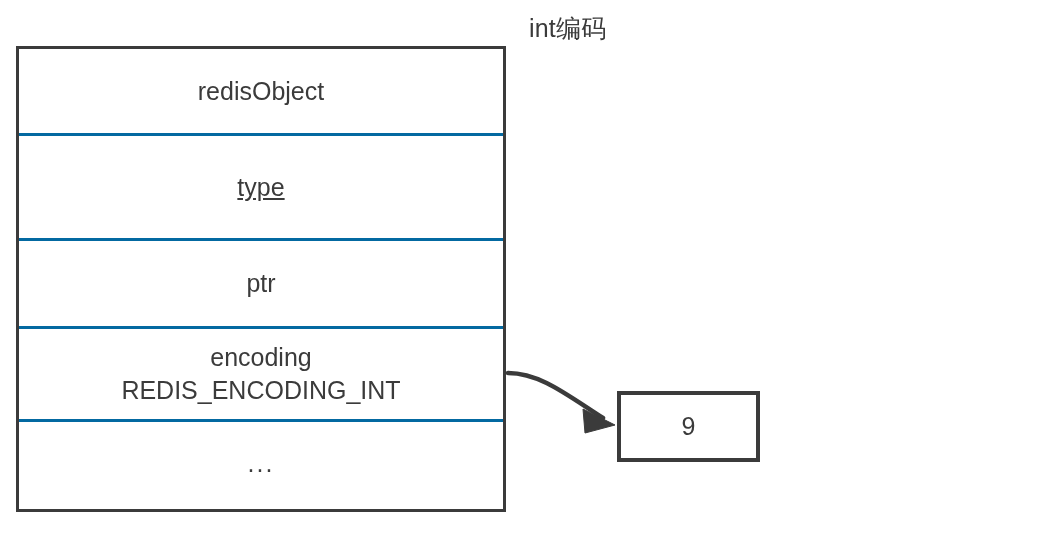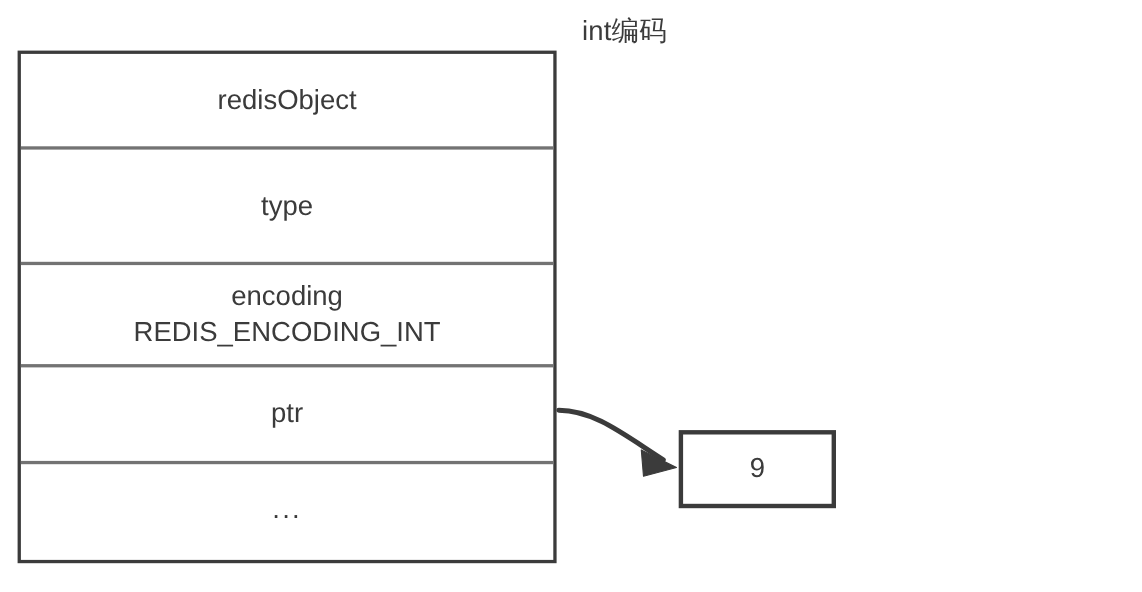--- a/index.html
+++ b/index.html
@@ -42,35 +42,35 @@
     width: 490px;
     height: 466px;
     box-sizing: border-box;
     border: 3px solid #3b3b3b;
     background: #ffffff;
     display: flex;
     flex-direction: column;
   }
   .struct-row {
     box-sizing: border-box;
-    border-bottom: 3px solid #737373;
+    border-bottom: 3px solid #0369a1;
     display: flex;
     align-items: center;
     justify-content: center;
     text-align: center;
     color: #3b3b3b;
     font-size: 25px;
     line-height: 33px;
     padding: 0 8px;
   }
   .struct-row:last-child {
     border-bottom: none;
   }
   .row-header   { height: 87px;  }
-  .row-type     { height: 105px; }
+  .row-type     { height: 105px; text-decoration: underline; }
   .row-encoding { height: 93px;  }
   .row-ptr      { height: 88px;  }
   .row-more     { height: 87px;  }
 
   .row-lines {
     display: block;
   }
   .row-lines .l1,
   .row-lines .l2 {
     display: block;
@@ -122,29 +122,29 @@
     <div class="struct-row row-header">
       <span>redisObject</span>
     </div>
 
     <div class="struct-row row-type">
       <span class="row-lines">
         <span class="l1">type</span>
       </span>
     </div>
 
+    <div class="struct-row row-ptr">
+      <span>ptr</span>
+    </div>
+
     <div class="struct-row row-encoding">
       <span class="row-lines">
         <span class="l1">encoding</span>
         <span class="l2">REDIS_ENCODING_INT</span>
       </span>
-    </div>
-
-    <div class="struct-row row-ptr">
-      <span>ptr</span>
     </div>
 
     <div class="struct-row row-more">
       <span class="ellipsis-text">...</span>
     </div>
 
   </div>
 
   <svg class="pointer-arrow" viewBox="0 0 140 100">
     <path d="M 13 18 C 45 18, 72 40, 108 63" fill="none" stroke="#3b3b3b" stroke-width="4.5" stroke-linecap="round"></path>

